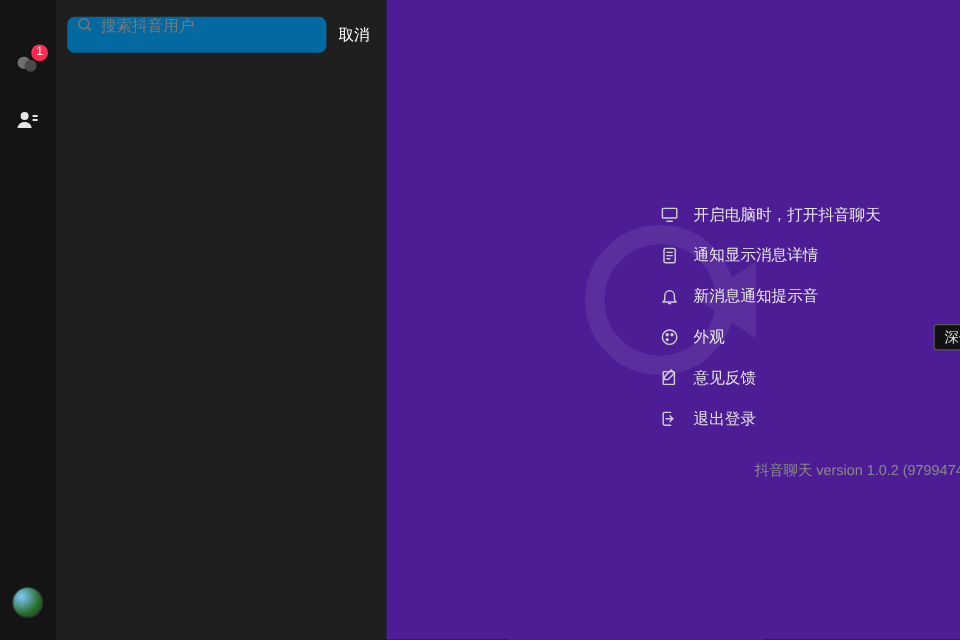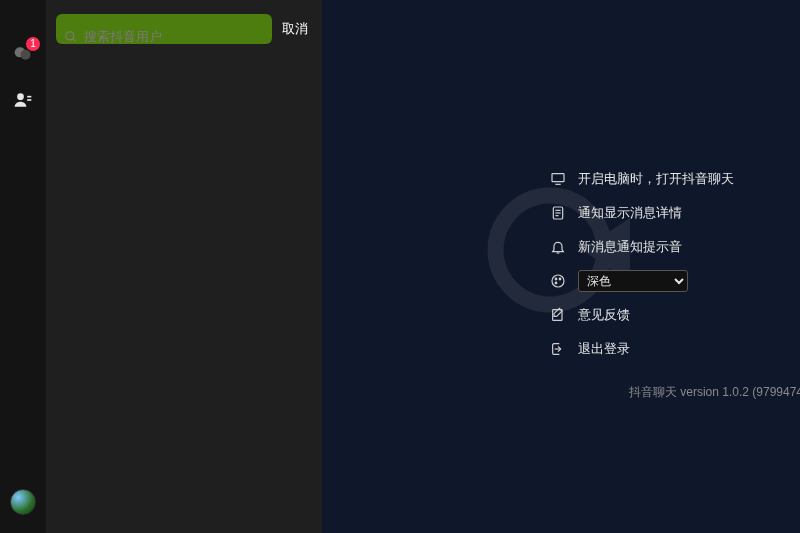--- a/index.html
+++ b/index.html
@@ -12,28 +12,28 @@
 
   
   .rail { position: absolute; left: 0; top: 0; bottom: 0; width: 46px; background: #141414; display: flex; flex-direction: column; align-items: center; padding-top: 42px; }
   .rail .item { width: 24px; height: 24px; margin-bottom: 22px; position: relative; display:flex; align-items:center; justify-content:center; color:#9a9a9a; }
   .badge { position: absolute; top: -5px; right: -5px; background: #fe2c55; color: #fff; font-size: 10px; line-height: 14px; min-width: 14px; height: 14px; border-radius: 7px; text-align: center; padding: 0 2px; }
   .avatar { position: absolute; left: 10px; bottom: 18px; width: 26px; height: 26px; border-radius: 50%; background: radial-gradient(circle at 30% 30%, #7fc8ff, #2a6e2a 60%, #0a3a0a); border:1px solid #333; }
 
   
   .listpanel { position: absolute; left: 46px; top: 0; bottom: 0; width: 276px; background: #1f1f1f; }
   .searchrow { display: flex; align-items: center; padding: 14px 10px 0 10px; gap: 10px; }
-  .searchbox { flex: 1; height: 30px; background: #4d7c0f; border-radius: 6px; display: flex; align-items: flex-end; padding: 0 8px; color: #7a7a7a; font-size: 13px; }
+  .searchbox { flex: 1; height: 30px; background: #0369a1; border-radius: 6px; display: flex; align-items: flex-start; padding: 0 8px; color: #7a7a7a; font-size: 13px; }
   .searchbox svg { flex: none; margin-right: 6px; }
   .searchbox input { flex:1; background:transparent; border:0; outline:0; color:#e6e6e6; font-size:13px; }
   .searchbox input::placeholder { color:#7a7a7a; }
   .cancel { color: #ffffff; font-size: 13px; cursor: pointer; padding-right:4px; }
 
   
-  .main { position: absolute; left: 322px; right: 0; top: 0; bottom: 0; background: #0f172a; }
+  .main { position: absolute; left: 322px; right: 0; top: 0; bottom: 0; background: #4c1d95; }
   .ghost { position:absolute; top:170px; right:170px; width:160px; height:160px; opacity:.08; pointer-events:none; }
 
   
   .dialog { position: absolute; left: 226px; top: 134px; width: 340px; background: transparent; }
   .dialog .rows { padding-top: 28px; }
   .row { display: flex; align-items: center; height: 34px; color: #e6e6e6; font-size: 13px; position:relative; }
   .row .ic { width: 20px; display:flex; justify-content:center; margin-right: 10px; color:#cfcfcf; }
   .row .lbl { flex: 1; }
   .row .ctrl { flex:none; }
 
@@ -145,20 +145,21 @@
 
       <div class="row">
         <span class="ic">
             <svg width="16" height="16" viewBox="0 0 24 24" fill="none" stroke="currentColor" stroke-width="1.8">
               <circle cx="12" cy="12" r="9"></circle>
               <circle cx="9" cy="9" r="1.2" fill="currentColor"></circle>
               <circle cx="15" cy="9" r="1.2" fill="currentColor"></circle>
               <circle cx="9" cy="15" r="1.2" fill="currentColor"></circle>
             </svg>
           </span>
+        <span class="lbl">外观</span>
         <span class="ctrl"><select class="select"><option>深色</option></select></span>
       </div>
 
       <div class="row">
         <span class="ic">
             <svg width="16" height="16" viewBox="0 0 24 24" fill="none" stroke="currentColor" stroke-width="1.8">
               <rect x="4" y="4" width="14" height="16" rx="1"></rect>
               <path d="M14 2l4 4-8 8H6v-4z"></path>
             </svg>
           </span>

